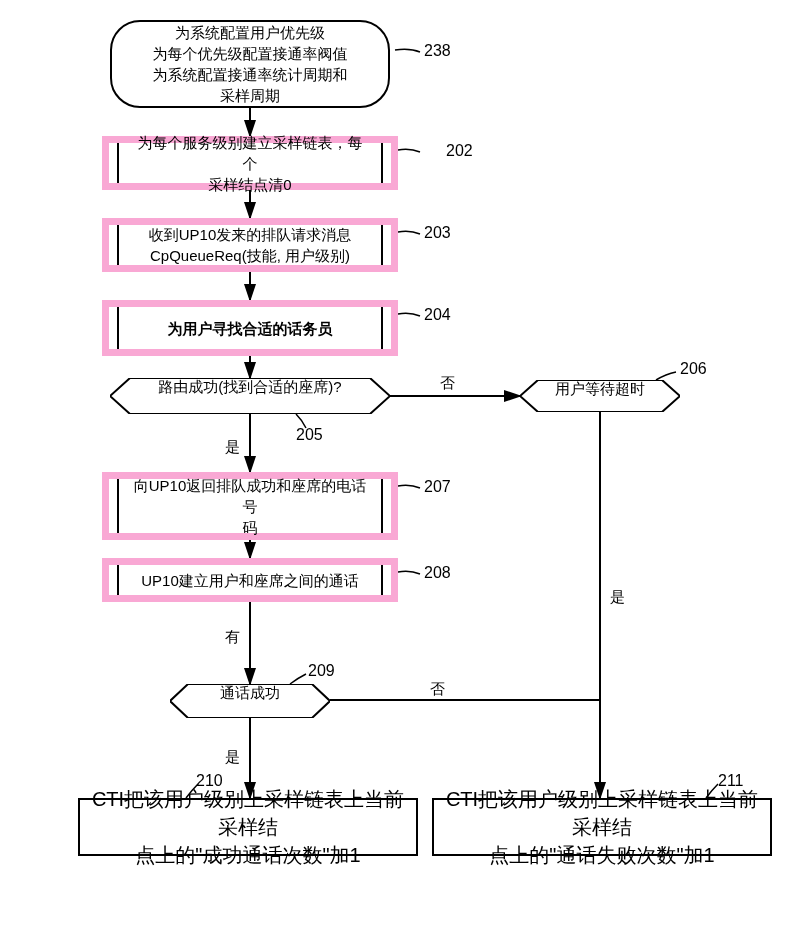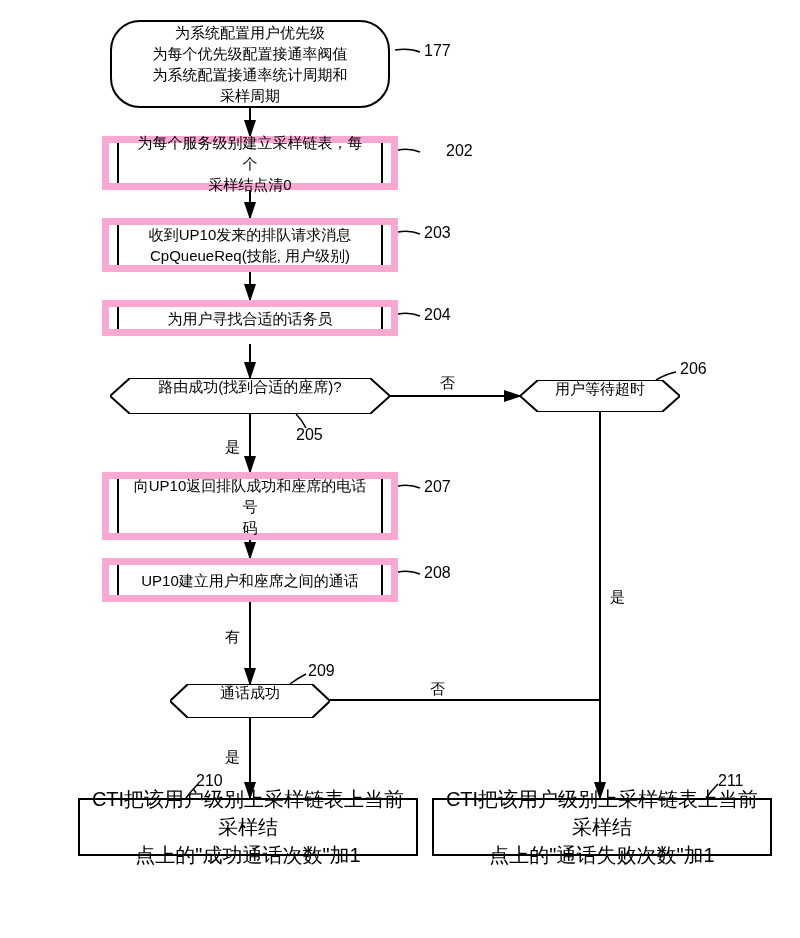--- a/index.html
+++ b/index.html
@@ -145,39 +145,39 @@
 
   <path d="M 706 798 Q 712 790 718 784" stroke="#000" stroke-width="1.5" fill="none"></path>
 </svg>
 
 <div class="node terminator" style="left:110px; top:20px; width:280px; height:88px;">
   <span style="white-space:pre-line;">为系统配置用户优先级
 为每个优先级配置接通率阀值
 为系统配置接通率统计周期和
 采样周期</span>
 </div>
-<div class="label" style="left:424px; top:42px;">177</div>
+<div class="label" style="left:424px; top:42px;">238</div>
 
 <div class="process" style="left:102px; top:136px; width:296px; height:54px;">
   <div class="process-inner">
       <span style="white-space:pre-line;">为每个服务级别建立采样链表，每个
 采样结点清0</span>
     </div>
 </div>
 <div class="label" style="left:446px; top:142px;">202</div>
 
 <div class="process" style="left:102px; top:218px; width:296px; height:54px;">
   <div class="process-inner">
       <span style="white-space:pre-line;">收到UP10发来的排队请求消息
 CpQueueReq(技能, 用户级别)</span>
     </div>
 </div>
 <div class="label" style="left:424px; top:224px;">203</div>
 
-<div class="process" style="left:102px; top:300px; width:296px; height:36px;">
+<div class="process" style="left:102px; top:300px; width:296px; height:56px;font-weight:bold;">
   <div class="process-inner">
       <span>为用户寻找合适的话务员</span>
     </div>
 </div>
 <div class="label" style="left:424px; top:306px;">204</div>
 
 <div class="decision" style="left:110px; top:378px; width:280px; height:36px;">
   <svg viewBox="0 0 280 36" preserveAspectRatio="none">
     <polygon points="20,0 260,0 280,18 260,36 20,36 0,18" fill="#fff" stroke="#000" stroke-width="2"></polygon>
   </svg>

